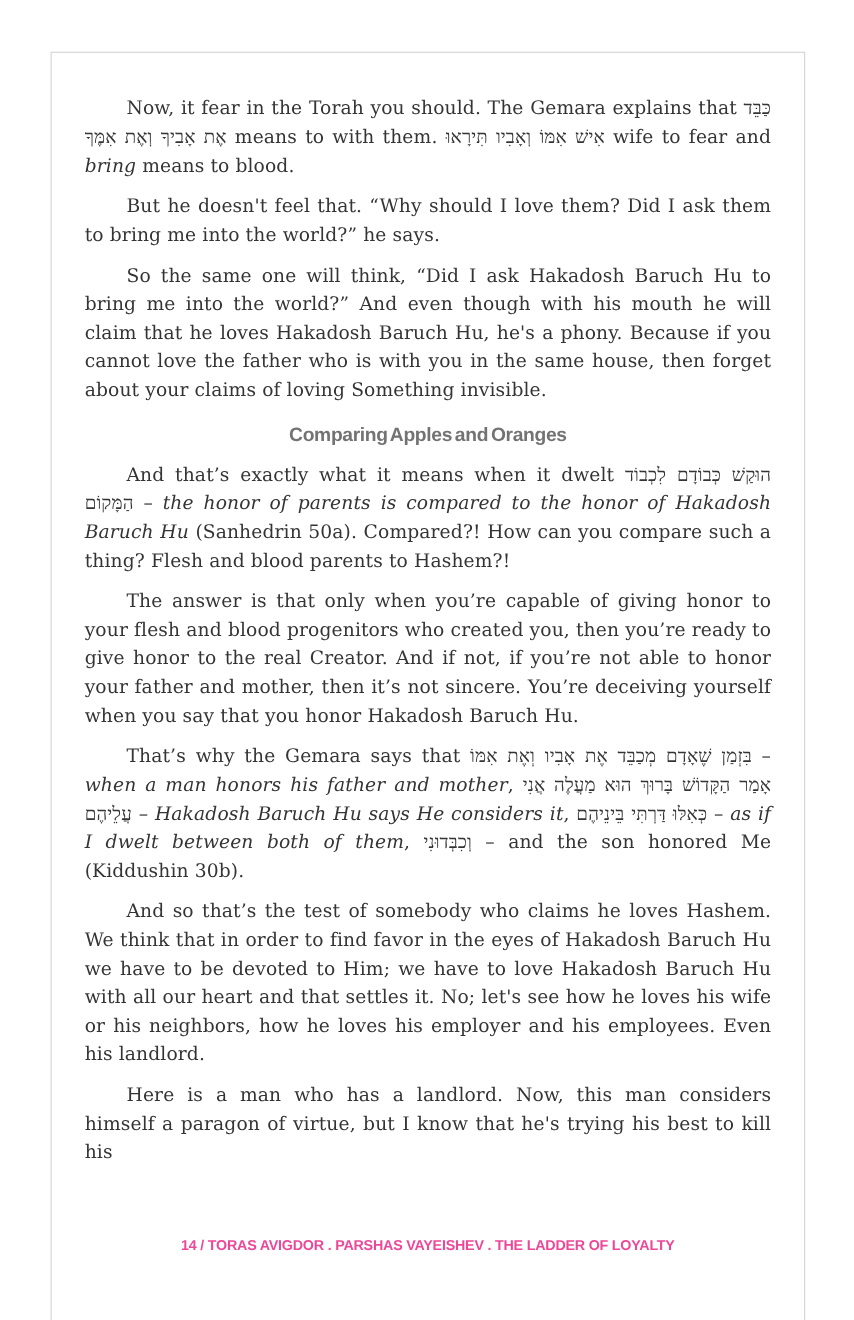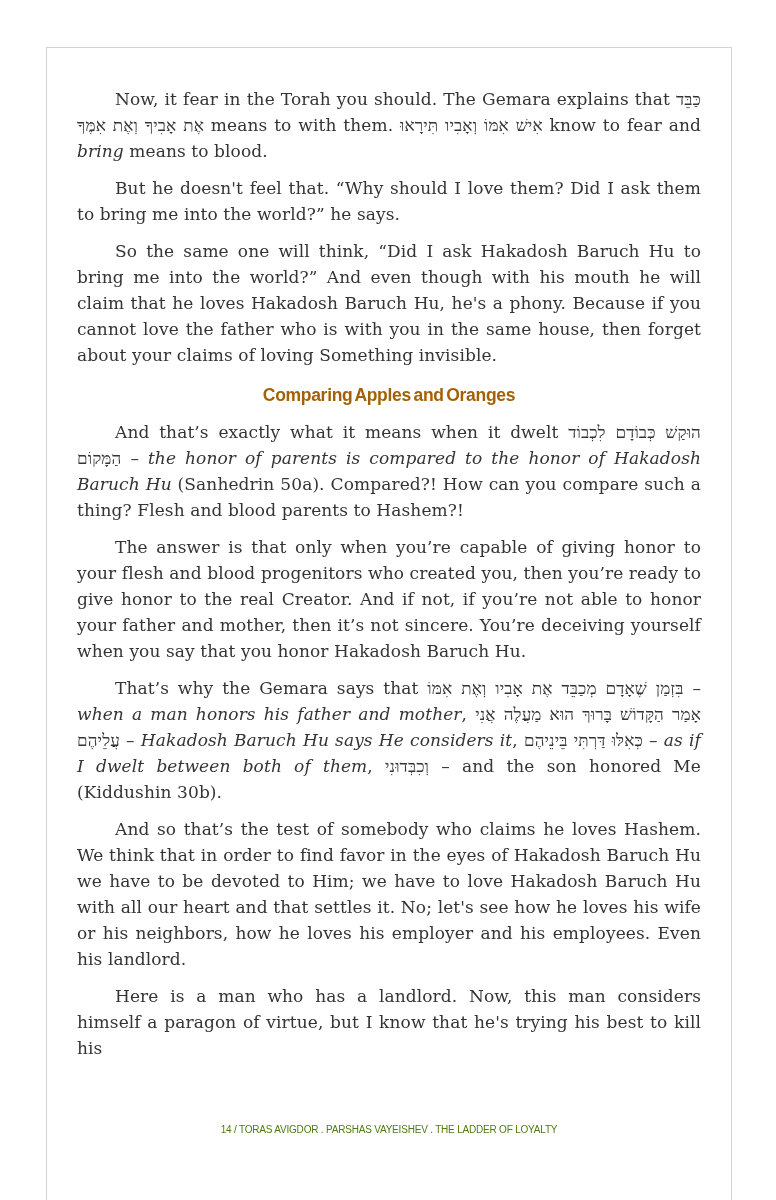--- a/index.html
+++ b/index.html
@@ -41,46 +41,46 @@
   }
   .article .heading {
     font-family: "Liberation Sans", sans-serif;
     font-weight: 700;
     font-size: 17.5px;
     line-height: 22px;
     letter-spacing: -0.3px;
     word-spacing: -2px;
     text-align: center;
     text-indent: 0;
-    color: #a16207;
+    color: #737373;
     margin: 16px 0 13px 0;
   }
   .it { font-style: italic; }
   .he { unicode-bidi: isolate; direction: rtl; }
   .footer {
     position: absolute;
     left: 0;
     top: 1076px;
     width: 100%;
     text-align: center;
     font-family: "Liberation Sans", sans-serif;
-    font-weight: 400;
-    font-size: 10px;
+    font-weight: 700;
+    font-size: 13px;
     letter-spacing: -0.2px;
     word-spacing: 0px;
-    color: #4d7c0f;
+    color: #ec4899;
   }
 </style>
 </head>
 <body>
 
 <div class="page">
   <div class="frame">
     <div class="article">
-        <p><span>Now, it fear in the Torah you should. The Gemara explains that </span><span class="he" dir="rtl">כַּבֵּד אֶת אָבִיךָ וְאֶת אִמֶּךָ</span><span> means to with them. </span><span class="he" dir="rtl">אִישׁ אִמּוֹ וְאָבִיו תִּירָאוּ</span><span> know to fear and </span><span class="it">bring</span><span> means to blood.</span></p>
+        <p><span>Now, it fear in the Torah you should. The Gemara explains that </span><span class="he" dir="rtl">כַּבֵּד אֶת אָבִיךָ וְאֶת אִמֶּךָ</span><span> means to with them. </span><span class="he" dir="rtl">אִישׁ אִמּוֹ וְאָבִיו תִּירָאוּ</span><span> wife to fear and </span><span class="it">bring</span><span> means to blood.</span></p>
         <p><span>But he doesn't feel that. “Why should I love them? Did I ask them to bring me into the world?” he says.</span></p>
         <p><span>So the same one will think, “Did I ask Hakadosh Baruch Hu to bring me into the world?” And even though with his mouth he will claim that he loves Hakadosh Baruch Hu, he's a phony. Because if you cannot love the father who is with you in the same house, then forget about your claims of loving Something invisible.</span></p>
         <div class="heading">Comparing Apples and Oranges</div>
         <p><span>And that’s exactly what it means when it dwelt </span><span class="he" dir="rtl">הוּקַשׁ כְּבוֹדָם לִכְבוֹד הַמָּקוֹם</span><span> – </span><span class="it">the honor of parents is compared to the honor of Hakadosh Baruch Hu</span><span> (Sanhedrin 50a). Compared?! How can you compare such a thing? Flesh and blood parents to Hashem?!</span></p>
         <p><span>The answer is that only when you’re capable of giving honor to your flesh and blood progenitors who created you, then you’re ready to give honor to the real Creator. And if not, if you’re not able to honor your father and mother, then it’s not sincere. You’re deceiving yourself when you say that you honor Hakadosh Baruch Hu.</span></p>
         <p><span>That’s why the Gemara says that </span><span class="he" dir="rtl">בִּזְמַן שֶׁאָדָם מְכַבֵּד אֶת אָבִיו וְאֶת אִמּוֹ</span><span> – </span><span class="it">when a man honors his father and mother</span><span>, </span><span class="he" dir="rtl">אָמַר הַקָּדוֹשׁ בָּרוּךְ הוּא מַעֲלֶה אֲנִי עֲלֵיהֶם</span><span> – </span><span class="it">Hakadosh Baruch Hu says He considers it</span><span>, </span><span class="he" dir="rtl">כְּאִלּוּ דַּרְתִּי בֵּינֵיהֶם</span><span> – </span><span class="it">as if I dwelt between both of them</span><span>, </span><span class="he" dir="rtl">וְכִבְּדוּנִי</span><span> – and the son honored Me (Kiddushin 30b).</span></p>
         <p><span>And so that’s the test of somebody who claims he loves Hashem. We think that in order to find favor in the eyes of Hakadosh Baruch Hu we have to be devoted to Him; we have to love Hakadosh Baruch Hu with all our heart and that settles it. No; let's see how he loves his wife or his neighbors, how he loves his employer and his employees. Even his landlord.</span></p>
         <p><span>Here is a man who has a landlord. Now, this man considers himself a paragon of virtue, but I know that he's trying his best to kill his</span></p>
       </div>
     <div class="footer">14 / TORAS AVIGDOR . PARSHAS VAYEISHEV . THE LADDER OF LOYALTY</div>

